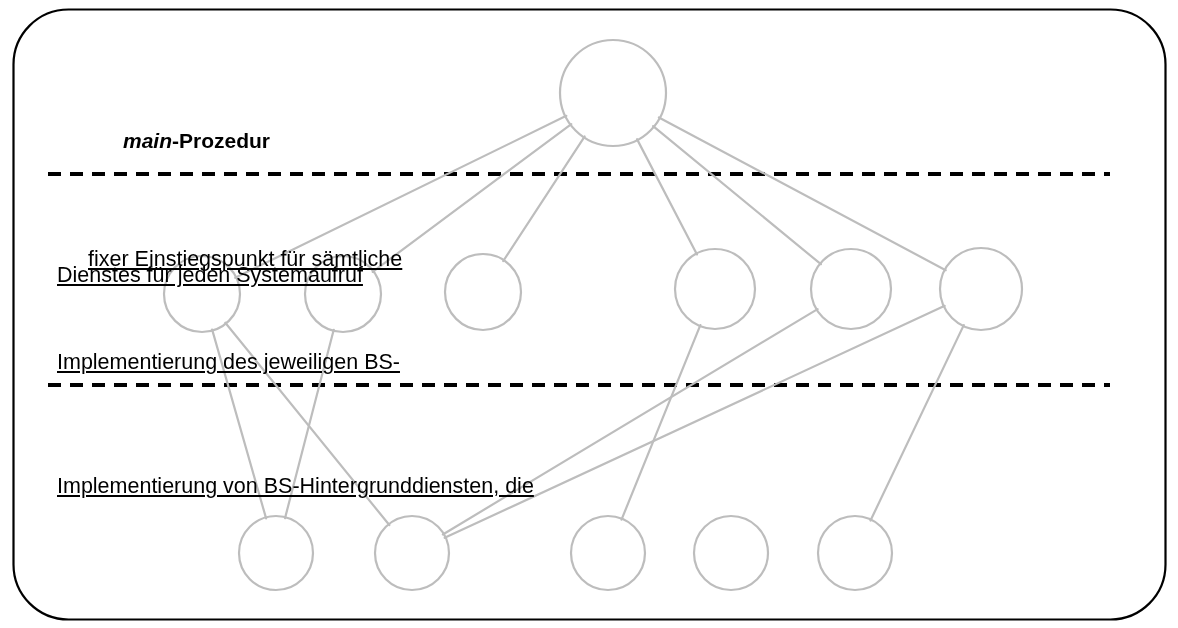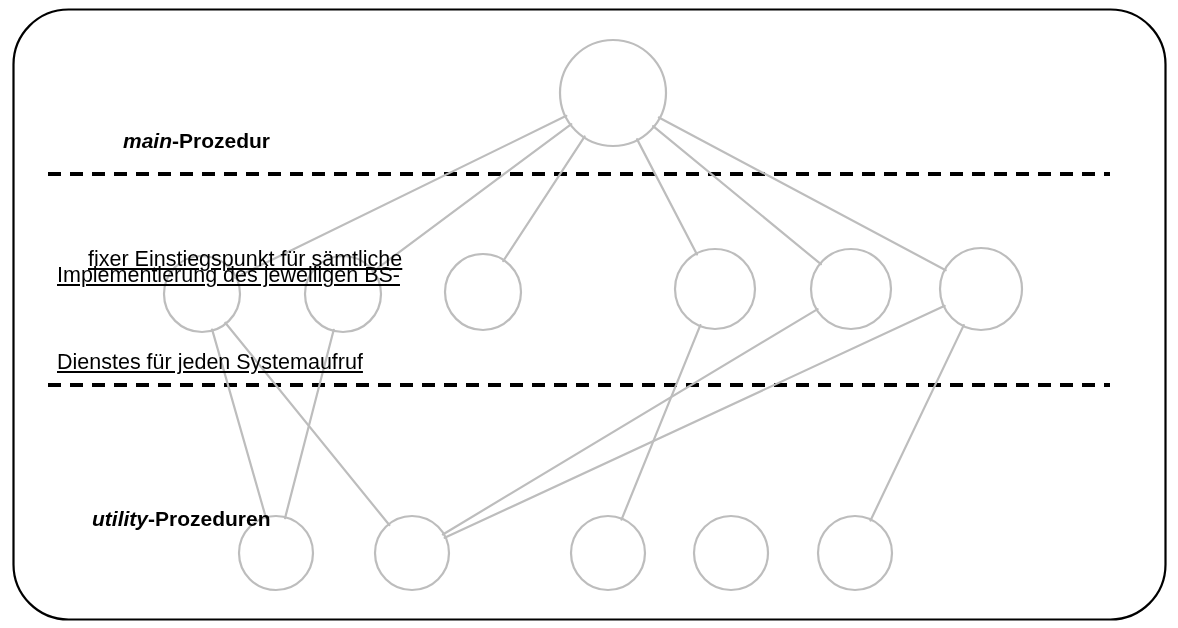--- a/index.html
+++ b/index.html
@@ -91,26 +91,23 @@
   </svg>
 
   <div class="text-block" id="block-main">
     <div class="tb-heading">
       <span class="kw">main</span><span>-Prozedur</span>
     </div>
     <div class="tb-line">fixer Einstiegspunkt für sämtliche</div>
   </div>
 
   <div class="text-block" id="block-handler">
+    <div class="tb-line">Dienstes für jeden Systemaufruf</div>
     <div class="tb-line">Implementierung des jeweiligen BS-</div>
-    <div class="tb-line">Dienstes für jeden Systemaufruf</div>
   </div>
 
   <div class="text-block" id="block-utility">
-    <div class="tb-heading">
-      <span class="kw">utility</span><span>-Prozeduren</span>
-    </div>
     <div class="tb-line">Implementierung von BS-Hintergrunddiensten, die</div>
     
     
   </div>
 
 </div>
 
 </body></html>

